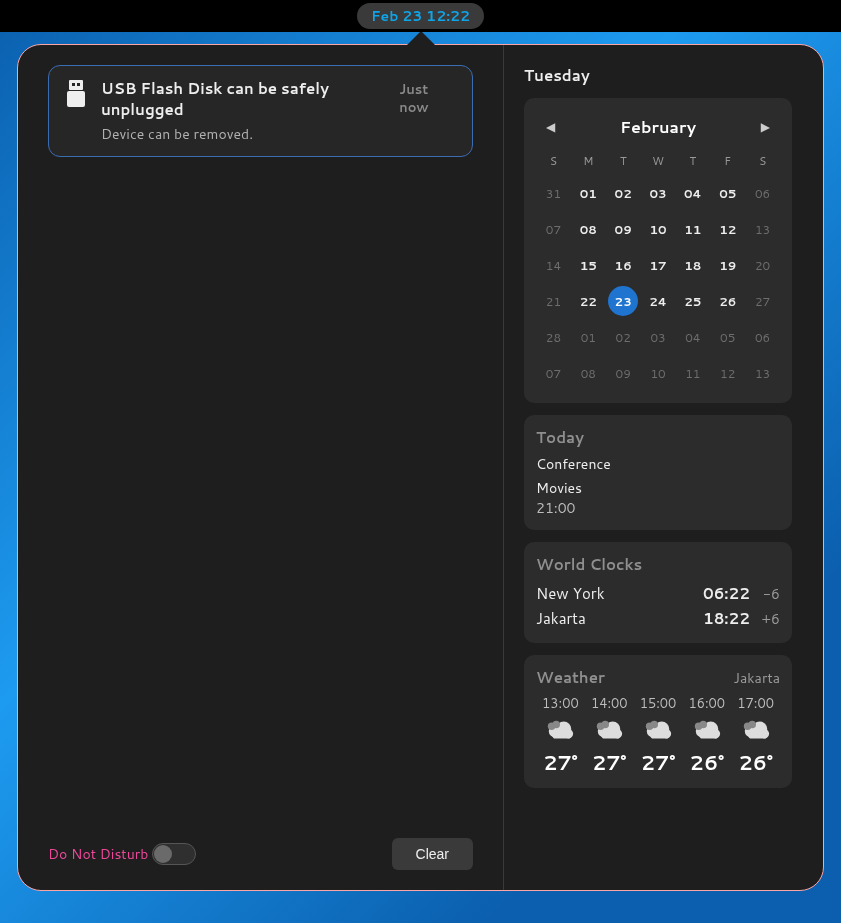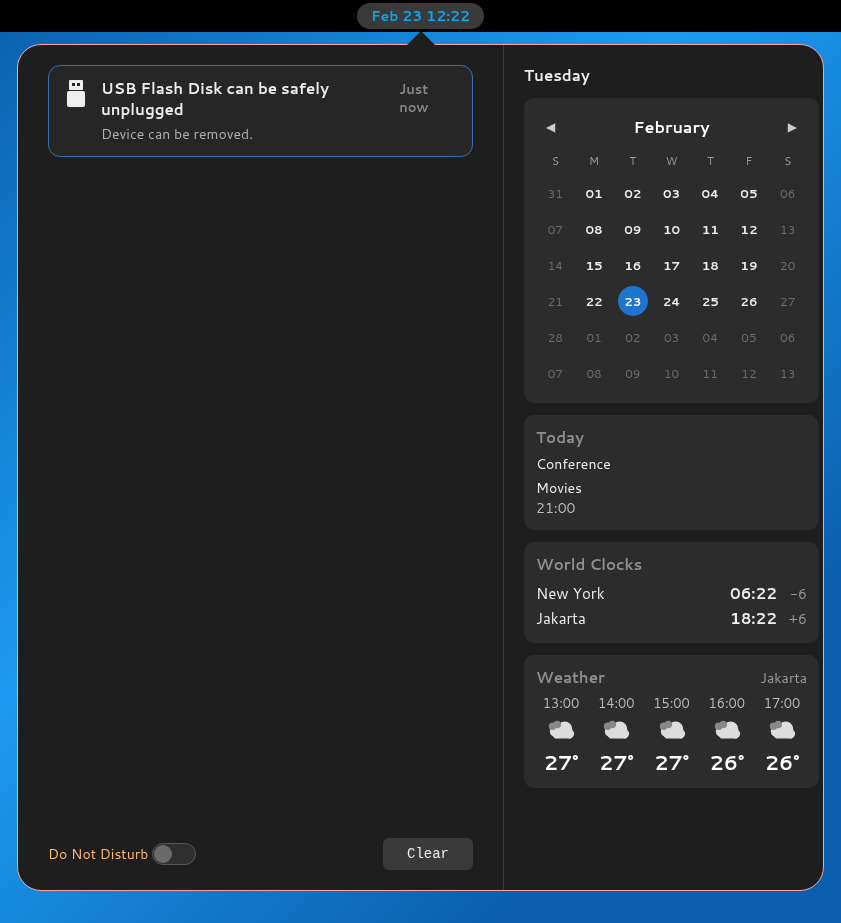--- a/index.html
+++ b/index.html
@@ -38,21 +38,21 @@
   }
   .left {
     flex: 0 0 486px;
     border-right: 1px solid #3a3a3a;
     display: flex; flex-direction: column;
     padding: 20px 30px;
   }
   .right {
     flex: 1;
     display: flex; flex-direction: column;
-    padding: 20px 4px 14px 20px;
+    padding: 20px 31px 14px 20px;
     gap: 12px;
     overflow: hidden;
   }
   
   .notif {
     border: 1px solid #3b6db3;
     border-radius: 12px;
     padding: 12px 16px;
     display: flex; gap: 14px;
     background: #262626;
@@ -70,32 +70,32 @@
   .usb-icon .body { width: 18px; height: 16px; background: #eee; border-radius: 2px; margin-top: 1px; }
   .notif-body { flex: 1; }
   .notif-line1 { display: flex; align-items: baseline; gap: 10px; }
   .notif-title { color: #eee; font-size: 15px; font-weight: 700; }
   .notif-time  { color: #8a8a8a; font-size: 13px; font-weight: bold; }
   .notif-sub   { color: #b0b0b0; font-size: 14px; margin-top: 4px; }
   .spacer { flex: 1; }
   .left-footer {
     display: flex; align-items: center; justify-content: space-between;
   }
-  .dnd { display: flex; align-items: center; gap: 4px; color: #fdba74; font-size: 14px; }
+  .dnd { display: flex; align-items: center; gap: 4px; color: #ec4899; font-size: 14px; }
   .toggle {
     width: 44px; height: 22px; background: #2f2f2f; border: 1px solid #555; border-radius: 11px;
     position: relative;
   }
   .toggle .knob {
     position: absolute; left: 1px; top: 1px; width: 18px; height: 18px;
     background: #6a6a6a; border-radius: 50%;
   }
   .btn {
     background: #3a3a3a; color: #eee; border: none; border-radius: 6px;
-    padding: 8px 24px; font-size: 14px; font-family: Liberation Mono, monospace;
+    padding: 8px 24px; font-size: 14px; font-family: Liberation Sans, sans-serif;
   }
   
   .date-head .weekday { color: #eee; font-size: 15px; font-weight: 700; }
   .date-head .fulldate { color: #fff; font-size: 24px; font-weight: 800; margin-top: 2px; }
   .card {
     background: #2c2c2c; border-radius: 10px; padding: 12px;
   }
   
   .cal-head { display: flex; align-items: center; justify-content: space-between; padding: 4px 4px 8px 4px; }
   .nav-icon { color: #ccc; font-size: 12px; padding: 4px 6px; cursor: pointer; }

